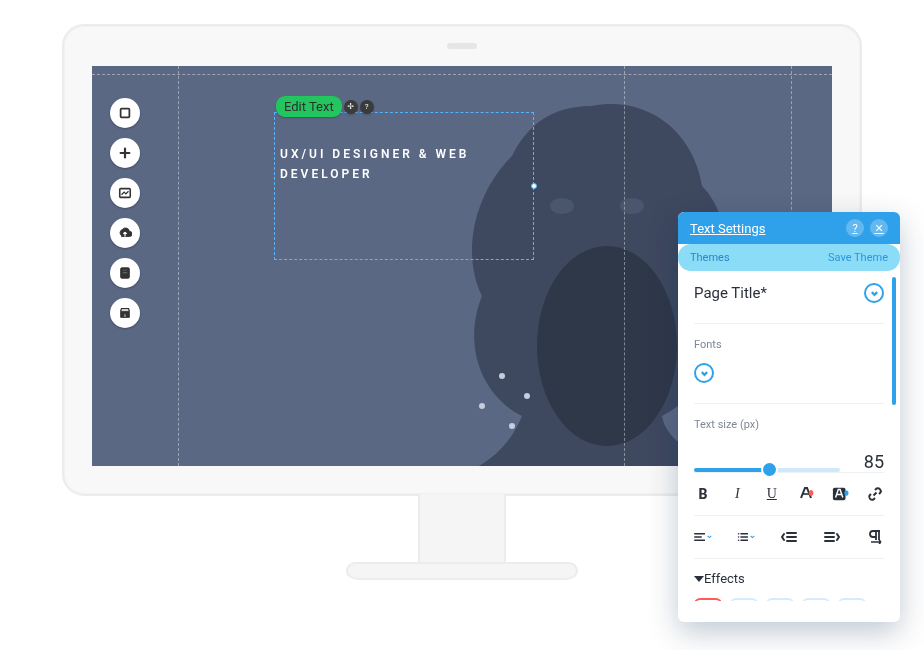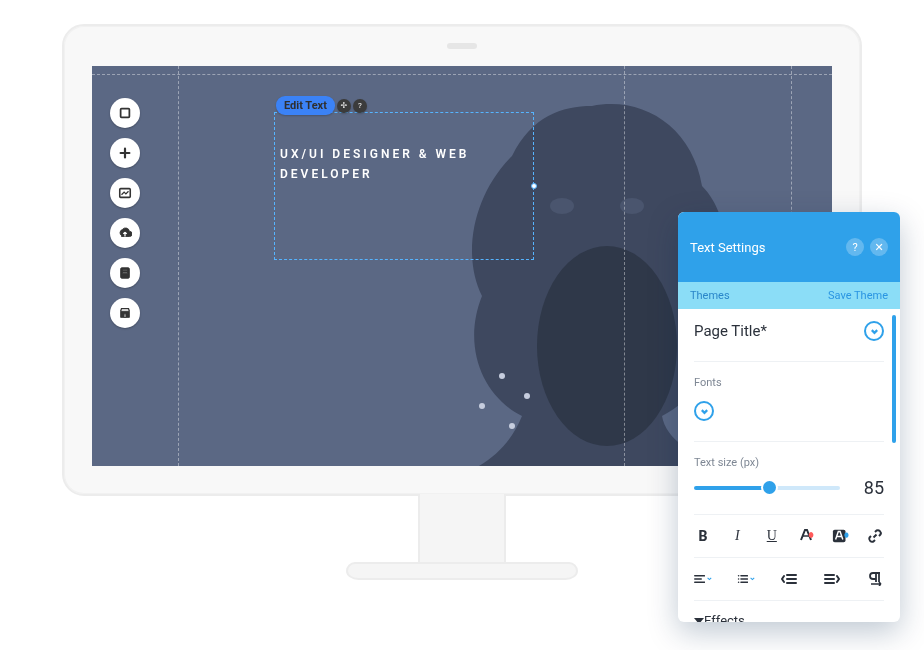--- a/index.html
+++ b/index.html
@@ -82,22 +82,22 @@
     left: 188px; top: 50px;
     z-index: 3;
   }
   .edit-pill {
     position: absolute;
     top: -20px; left: -4px;
     display: flex; align-items: center; gap: 2px;
     z-index: 6;
   }
   .edit-pill .label {
-    background: #3b82f6; color: #2f2f2f;
-    font-size: 11px; font-weight: 700;
+    background: #22c55e; color: #2f2f2f;
+    font-size: 13px; font-weight: 400;
     padding: 3px 8px; border-radius: 9px;
     box-shadow: 0 1px 2px rgba(0,0,0,0.2);
   }
   .edit-pill .mini {
     width: 14px; height: 14px; border-radius: 50%;
     background: #3b3b3b; color: #fff;
     display: flex; align-items: center; justify-content: center;
     font-size: 8px;
     box-shadow: 0 1px 2px rgba(0,0,0,0.2);
   }
@@ -142,37 +142,38 @@
     border-radius: 6px;
     box-shadow: 0 10px 30px rgba(0,40,80,0.25);
     overflow: hidden;
     font-size: 13px;
     color: #2f3a48;
     z-index: 20;
   }
   .panel-header {
     background: #2fa1ea;
     color: #fff;
-    padding: 26px 12px;
+    padding: 7px 12px;
     display: flex; align-items: center;
     font-size: 13px;
+    text-decoration: underline;
   }
   .panel-header .title { flex: 1; }
   .hdr-btn {
     width: 18px; height: 18px; border-radius: 50%;
     background: rgba(255,255,255,0.25);
     margin-left: 6px;
     display: flex; align-items: center; justify-content: center;
     color: #fff; font-size: 11px; cursor: pointer;
   }
   .theme-bar {
     background: #8bddf7;
     color: #0d6bb5;
     padding: 7px 12px;
-    display: flex; font-size: 11px;
+    display: flex; font-size: 11px; border-radius: 13px;
   }
   .theme-bar .left { flex: 1; color: #2a86c9; }
   .theme-bar .right { color: #2a95e2; cursor: pointer; }
 
   .panel-body { position: relative; padding: 0 16px; height: 330px; overflow: hidden; }
   .panel-body .scroll-thumb {
     position: absolute; right: 4px; top: 6px; width: 4px; height: 128px;
     background: #2fa1ea; border-radius: 2px;
   }
 
@@ -184,21 +185,21 @@
   .field-row .val { flex: 1; font-size: 15px; color: #2b313b; }
   .field-row .chev {
     width: 20px; height: 20px; border: 2px solid #2fa1ea; border-radius: 50%;
     display: flex; align-items: center; justify-content: center;
     cursor: pointer;
   }
   .field-row .chev svg { width: 9px; height: 9px; stroke: #2fa1ea; fill: none; stroke-width: 2.5; }
 
   .label-small { font-size: 11px; color: #7e8794; padding-top: 14px; }
 
-  .size-row { display: flex; align-items: center; padding: 8px 0 16px; border-bottom: 1px solid #eef1f4; gap: 14px;}
+  .size-row { display: flex; align-items: flex-end; padding: 8px 0 0; border-bottom: 1px solid #eef1f4; gap: 14px; margin-top: 12px;}
   .slider {
     flex: 1; height: 4px; border-radius: 3px;
     background: linear-gradient(to right, #2fa1ea 0 52%, #cfe8fa 52% 100%);
     position: relative;
   }
   .slider .knob {
     position: absolute; top: 50%; left: 52%;
     width: 13px; height: 13px; margin: -7px 0 0 -7px;
     border-radius: 50%; background: #2fa1ea;
     box-shadow: 0 0 0 2px #fff;

